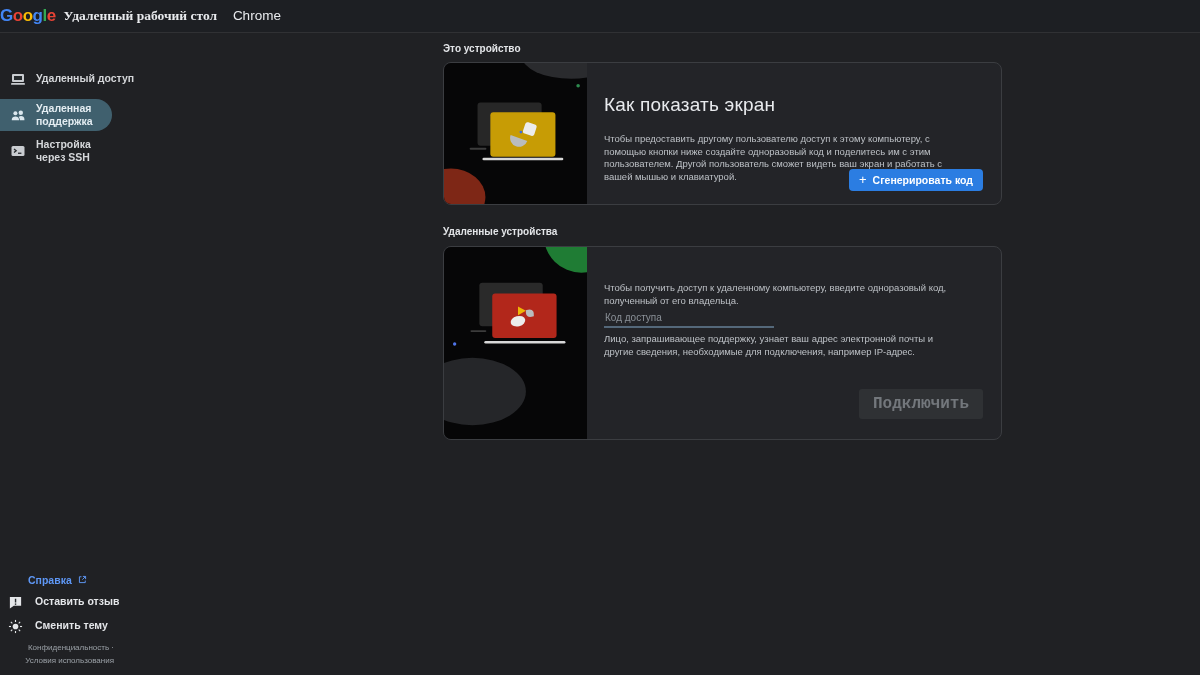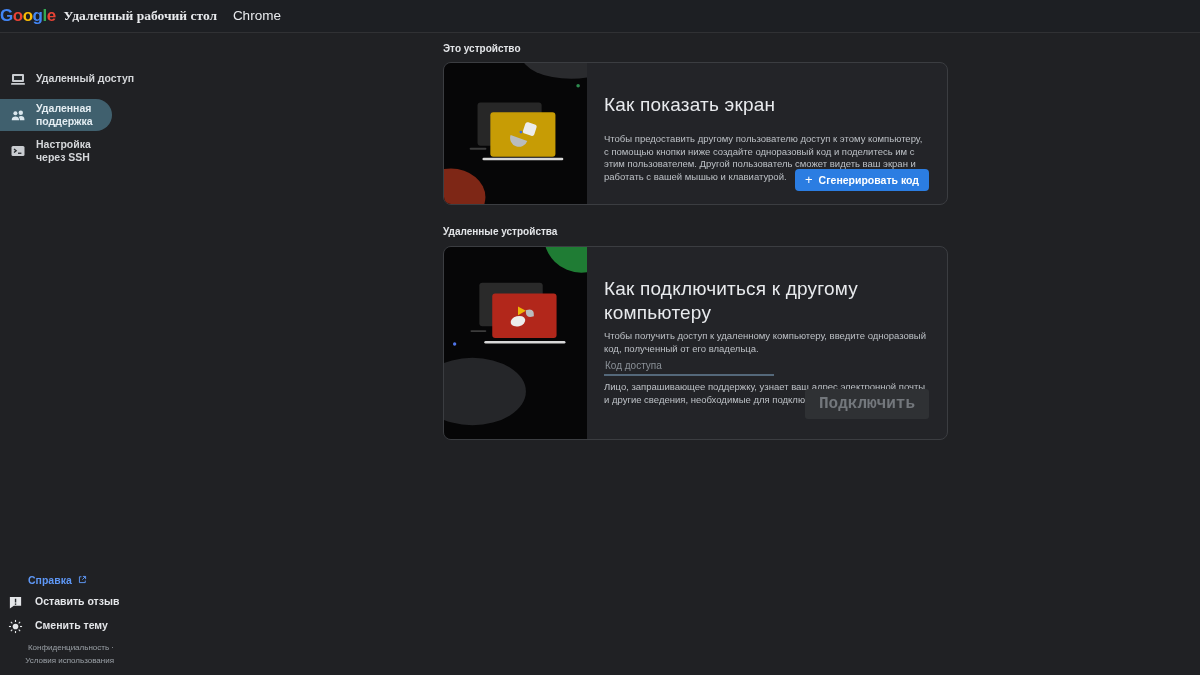--- a/index.html
+++ b/index.html
@@ -44,21 +44,21 @@
   .f-privacy { position:absolute; top:642px; left:-2px; width:116px; text-align:right;
                font-size:8px; color:#9aa0a6; line-height:1.6; }
   .f-privacy a { color:#9aa0a6; text-decoration:none; cursor:pointer; }
 
   
   .section-label { position:absolute; left:443px; color:#e3e5e8;
                    font-size:10px; font-weight:bold; }
   .sl-1 { top:43px; }
   .sl-2 { top:226px; }
 
-  .card { position:absolute; left:443px; width:505px; background:#232428;
+  .card { position:absolute; left:443px; width:559px; background:#232428;
           border:1px solid #3b3d41; border-radius:8px; display:flex; overflow:hidden; }
   .card-1 { top:62px; height:143px; }
   .card-2 { top:246px; height:194px; }
   .illu { width:143px; flex:none; background:#060607; position:relative; }
   .illu svg { display:block; width:100%; height:100%; }
   .card-text { flex:1; position:relative; padding:30px 18px 0 17px; }
   .card-title { color:#e8eaed; font-size:19px; font-weight:400; line-height:24px;
                 letter-spacing:0.2px; }
   .card-body { margin-top:16px; color:#bdc1c6; font-size:9.5px; line-height:12.5px;
                max-width:352px; }
@@ -166,21 +166,20 @@
         <rect x="48" y="47" width="65" height="45" rx="3" fill="#b2271b"></rect>
         <path d="M74 60 l8 4.5 -8 4.5z" fill="#f0b606"></path>
         <path d="M82 64 q9 -3 8 6 q-9 3 -8 -6z" fill="#b9bcbe"></path>
         <ellipse cx="74" cy="75" rx="7.5" ry="5.2" fill="#ececec" transform="rotate(-15 74 75)"></ellipse>
         <rect x="40" y="95" width="82" height="2.6" rx="1.3" fill="#d8d8d8"></rect>
         <circle cx="10" cy="98" r="1.7" fill="#4f74e8"></circle>
         <ellipse cx="28" cy="146" rx="54" ry="34" fill="#252629"></ellipse>
       </svg>
     </div>
     <div class="card-text">
-      <div class="card-title">Как подключиться к другому компьютеру</div>
       <div class="card-body">Чтобы получить доступ к удаленному компьютеру, введите одноразовый код, полученный от его владельца.</div>
       <input class="code-input" type="text" placeholder="Код доступа" style="">
       <div class="note">Лицо, запрашивающее поддержку, узнает ваш адрес электронной почты и другие сведения, необходимые для подключения, например IP-адрес.</div>
       <button class="btn-disabled" disabled="">Подключить</button>
     </div>
   </div>
 
   <div class="foot-link f-help">
     <span>Справка</span>
     <svg class="ext" viewBox="0 0 16 16">

